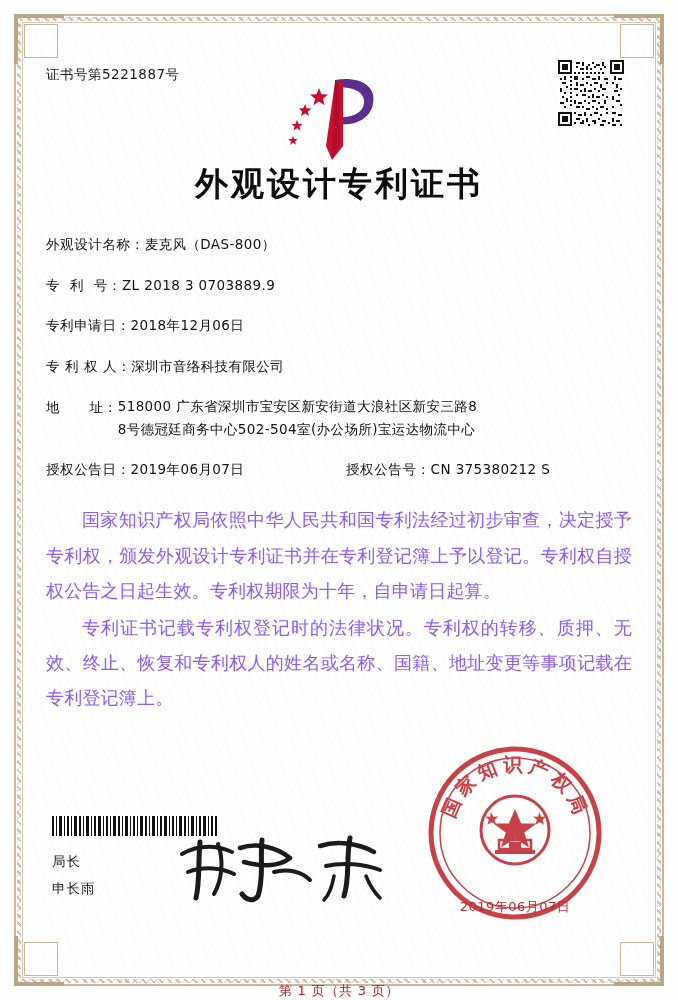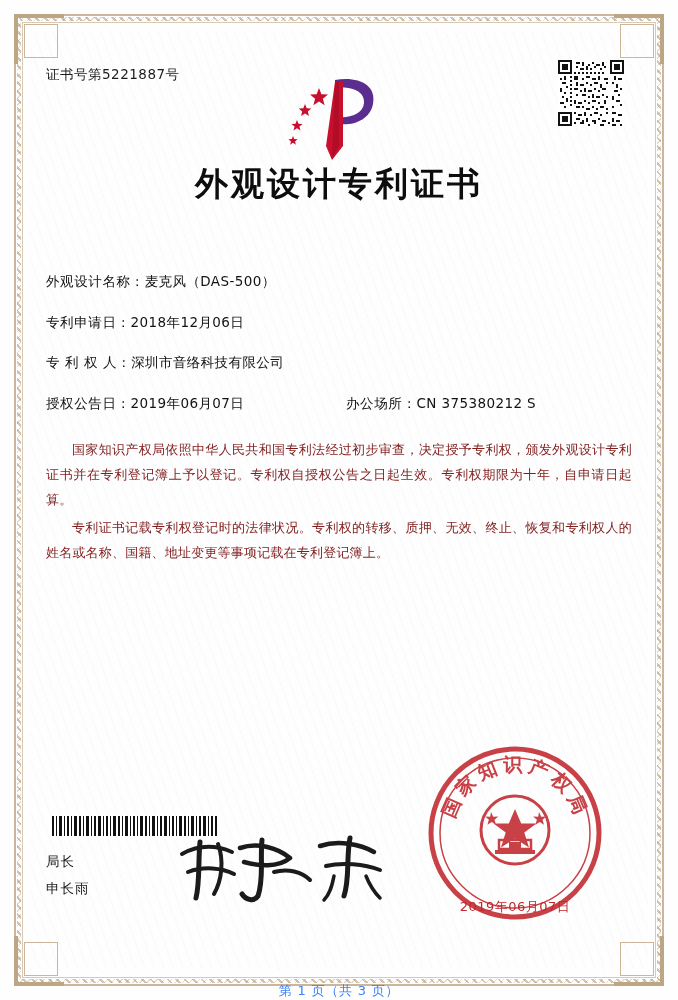--- a/index.html
+++ b/index.html
@@ -128,21 +128,21 @@
     text-align: center;
     font-family: "DejaVu Sans", "Liberation Sans", sans-serif;
     font-weight: bold;
     font-size: 33px;
     letter-spacing: 3px;
     color: #0d0d0d;
     margin-top: 78px;
   }
 
   .fields {
-    margin-top: 62px;
+    margin-top: 25px;
     font-size: 13.5px;
     line-height: 1.9;
     color: #121212;
   }
   .field-row {
     display: flex;
     align-items: flex-start;
     margin-bottom: 15px;
   }
   .field-label {
@@ -161,44 +161,44 @@
     justify-content: flex-start;
   }
   .split .half {
     display: flex;
     align-items: flex-start;
   }
   .split .half.first { width: 300px; align-items: flex-end; }
 
   .paragraphs {
     margin-top: 20px;
-    font-size: 13px;
+    font-size: 18px;
     line-height: 1.95;
     letter-spacing: 0.2px;
-    color: #7f1d1d;
+    color: #8b5cf6;
   }
   .paragraphs p {
     margin: 0 0 2px 0;
     text-indent: 2em;
     text-align: justify;
   }
 
   
   .barcode {
     position: absolute;
     left: 6px;
     bottom: 128px;
     width: 165px;
     height: 20px;
   }
 
   
   .sig-block {
     position: absolute;
-    left: 0;
+    left: 6px;
     bottom: 62px;
     font-size: 13.5px;
     line-height: 2.0;
     letter-spacing: 1px;
   }
   .handwriting {
     position: absolute;
     left: 128px;
     bottom: 58px;
     width: 230px;
@@ -224,21 +224,21 @@
     letter-spacing: 0.5px;
   }
 
   .footer {
     position: absolute;
     left: 0; right: 0;
     bottom: 0;
     text-align: center;
     font-size: 13px;
     letter-spacing: 0.8px;
-    color: #3b82f6;
+    color: #b91c1c;
   }
 </style>
 </head>
 <body>
 
 <div class="page">
 
   <div class="watermark"></div>
   <div class="border-outer"></div>
   <div class="border-guilloche"></div>
@@ -306,43 +306,52 @@
         </g>
       </svg>
     </div>
 
     <div class="title">外观设计专利证书</div>
 
     <div class="fields">
 
       <div class="field-row">
         <span class="field-label">外观设计名称：</span>
-        <span class="field-value">麦克风（DAS-500）</span>
-      </div>
-
-
+        <span class="field-value">麦克风（DAS-800）</span>
+      </div>
+
+
+      <div class="field-row">
+        <span class="field-label">专  利  号：</span>
+        <span class="field-value">ZL 2018 3 0703889.9</span>
+      </div>
 
       <div class="field-row">
         <span class="field-label">专利申请日：</span>
         <span class="field-value">2018年12月06日</span>
       </div>
 
       <div class="field-row">
         <span class="field-label">专 利 权 人：</span>
         <span class="field-value">深圳市音络科技有限公司</span>
       </div>
 
+      <div class="field-row">
+        <span class="field-label">地      址：</span>
+        <span class="field-value multiline" style="white-space: pre-line;">518000  广东省深圳市宝安区新安街道大浪社区新安三路8
+8号德冠廷商务中心502-504室(办公场所)宝运达物流中心</span>
+      </div>
 
       <div class="field-row split">
         <span class="half first">
           <span class="field-label">授权公告日：</span>
           <span class="field-value">2019年06月07日</span>
         </span>
         <span class="half">
-          <span class="field-label">办公场所：</span>
+          <span class="field-label">授权公告号：</span>
           <span class="field-value">CN 375380212 S</span>
         </span>
       </div>
 
     </div>
 
     <div class="paragraphs">
       <p>国家知识产权局依照中华人民共和国专利法经过初步审查，决定授予专利权，颁发外观设计专利证书并在专利登记簿上予以登记。专利权自授权公告之日起生效。专利权期限为十年，自申请日起算。</p>
       <p>专利证书记载专利权登记时的法律状况。专利权的转移、质押、无效、终止、恢复和专利权人的姓名或名称、国籍、地址变更等事项记载在专利登记簿上。</p>
     </div>

